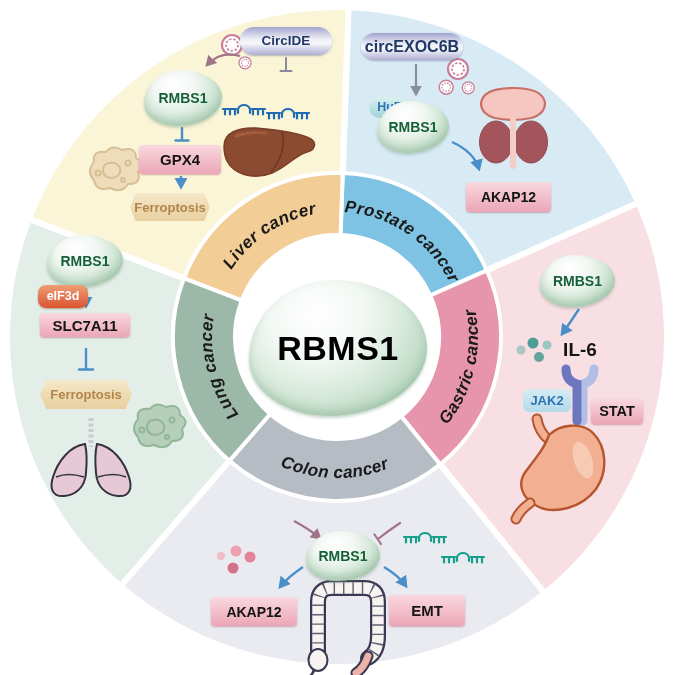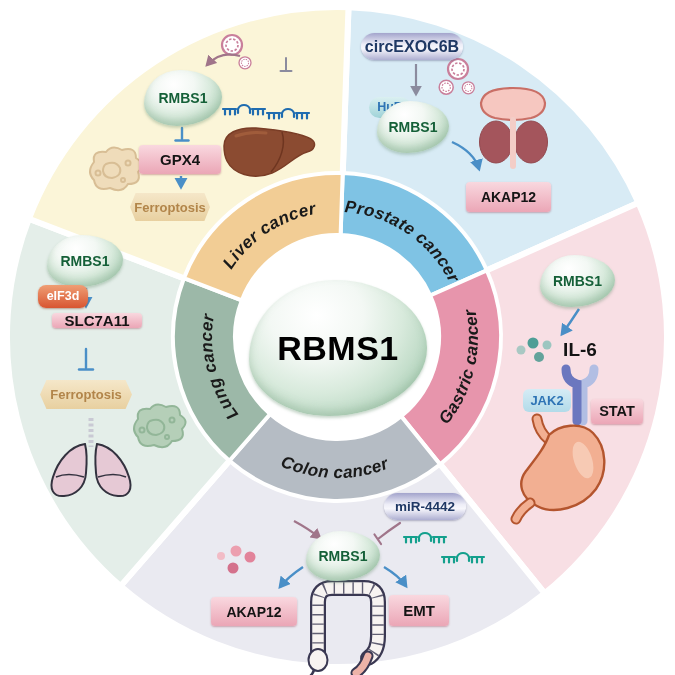--- a/index.html
+++ b/index.html
@@ -190,39 +190,39 @@
   </g>
   <g data-name="lungs-organ-icon">
     <path d="M91,418 V447" fill="none" stroke="#C9C9D4" stroke-width="5" stroke-dasharray="3 2.5"></path>
     <path d="M85,444 C70,446 58,461 53,477 C49,489 53,497 64,496 C76,495 85,487 86,473 C87,462 87,452 85,444 Z" fill="#E6C9D5" stroke="#33323F" stroke-width="2"></path>
     <path d="M97,444 C112,446 124,461 129,477 C133,489 129,497 118,496 C106,495 97,487 96,473 C95,462 95,452 97,444 Z" fill="#E6C9D5" stroke="#33323F" stroke-width="2"></path>
     <path d="M56,477 Q68,472 84,477" fill="none" stroke="#33323F" stroke-width="1.4"></path>
     <path d="M126,477 Q114,472 98,477" fill="none" stroke="#33323F" stroke-width="1.4"></path>
   </g>
 </svg>
 
+<div class="node pill-lav" style="left:240px;top:27px;width:92px;height:28px;" data-name="circide-pill">CircIDE</div>
 <div class="node blob" style="left:144px;top:70px;width:78px;height:56px;" data-name="rbms1-blob-liver">RMBS1</div>
 <div class="node box-pink" style="left:139px;top:145px;width:82px;height:29px;font-size:15px;" data-name="gpx4-box">GPX4</div>
 <div class="node hex" style="left:130px;top:193px;width:80px;height:28px;" data-name="ferroptosis-hex-liver">Ferroptosis</div>
 
 <div class="node pill-lav" style="left:361px;top:33px;width:102px;height:27px;font-size:16px;" data-name="circexoc6b-pill">circEXOC6B</div>
 <div class="node pill-hur" style="left:369px;top:73px;width:42px;height:21px;" data-name="hur-pill">HuR</div>
 <div class="node blob" style="left:377px;top:101px;width:72px;height:52px;" data-name="rbms1-blob-prostate">RMBS1</div>
 <div class="node box-pink" style="left:466px;top:182px;width:85px;height:30px;" data-name="akap12-box-prostate">AKAP12</div>
 
 <div class="node blob" style="left:540px;top:255px;width:75px;height:52px;" data-name="rbms1-blob-gastric">RMBS1</div>
 <div class="node plain-label" style="left:562px;top:342px;width:36px;height:15px;font-weight:bold;" data-name="il6-label">IL-6</div>
 <div class="node box-blue" style="left:523px;top:389px;width:48px;height:23px;" data-name="jak2-box">JAK2</div>
 <div class="node box-pink" style="left:591px;top:399px;width:52px;height:25px;font-size:14.5px;" data-name="stat-box">STAT</div>
 
-<div class="node pill-lav" style="left:384px;top:493px;width:82px;height:27px;" data-name="mir-4442-pill">miR-4442</div>
 <div class="node blob" style="left:306px;top:531px;width:74px;height:50px;" data-name="rbms1-blob-colon">RMBS1</div>
 <div class="node box-pink" style="left:211px;top:597px;width:86px;height:29px;" data-name="akap12-box-colon">AKAP12</div>
-<div class="node box-pink" style="left:389px;top:595px;width:60px;height:31px;font-size:15px;" data-name="emt-box">EMT</div>
+<div class="node box-pink" style="left:389px;top:595px;width:76px;height:31px;font-size:15px;" data-name="emt-box">EMT</div>
 
 <div class="node blob" style="left:47px;top:235px;width:76px;height:52px;" data-name="rbms1-blob-lung">RMBS1</div>
 <div class="node pill-red" style="left:38px;top:285px;width:50px;height:23px;" data-name="eif3d-pill">eIF3d</div>
-<div class="node box-pink" style="left:40px;top:313px;width:90px;height:15px;font-size:15px;margin-left:12px;" data-name="slc7a11-box">SLC7A11</div>
+<div class="node box-pink" style="left:40px;top:313px;width:90px;height:24px;font-size:15px;" data-name="slc7a11-box">SLC7A11</div>
 <div class="node hex" style="left:40px;top:380px;width:92px;height:29px;" data-name="ferroptosis-hex-lung">Ferroptosis</div>
 
 <div class="node blob blob-center" style="left:249px;top:280px;width:178px;height:136px;" data-name="center-rbms1-blob">RBMS1</div>
 
 </div>
 
 </body></html>

